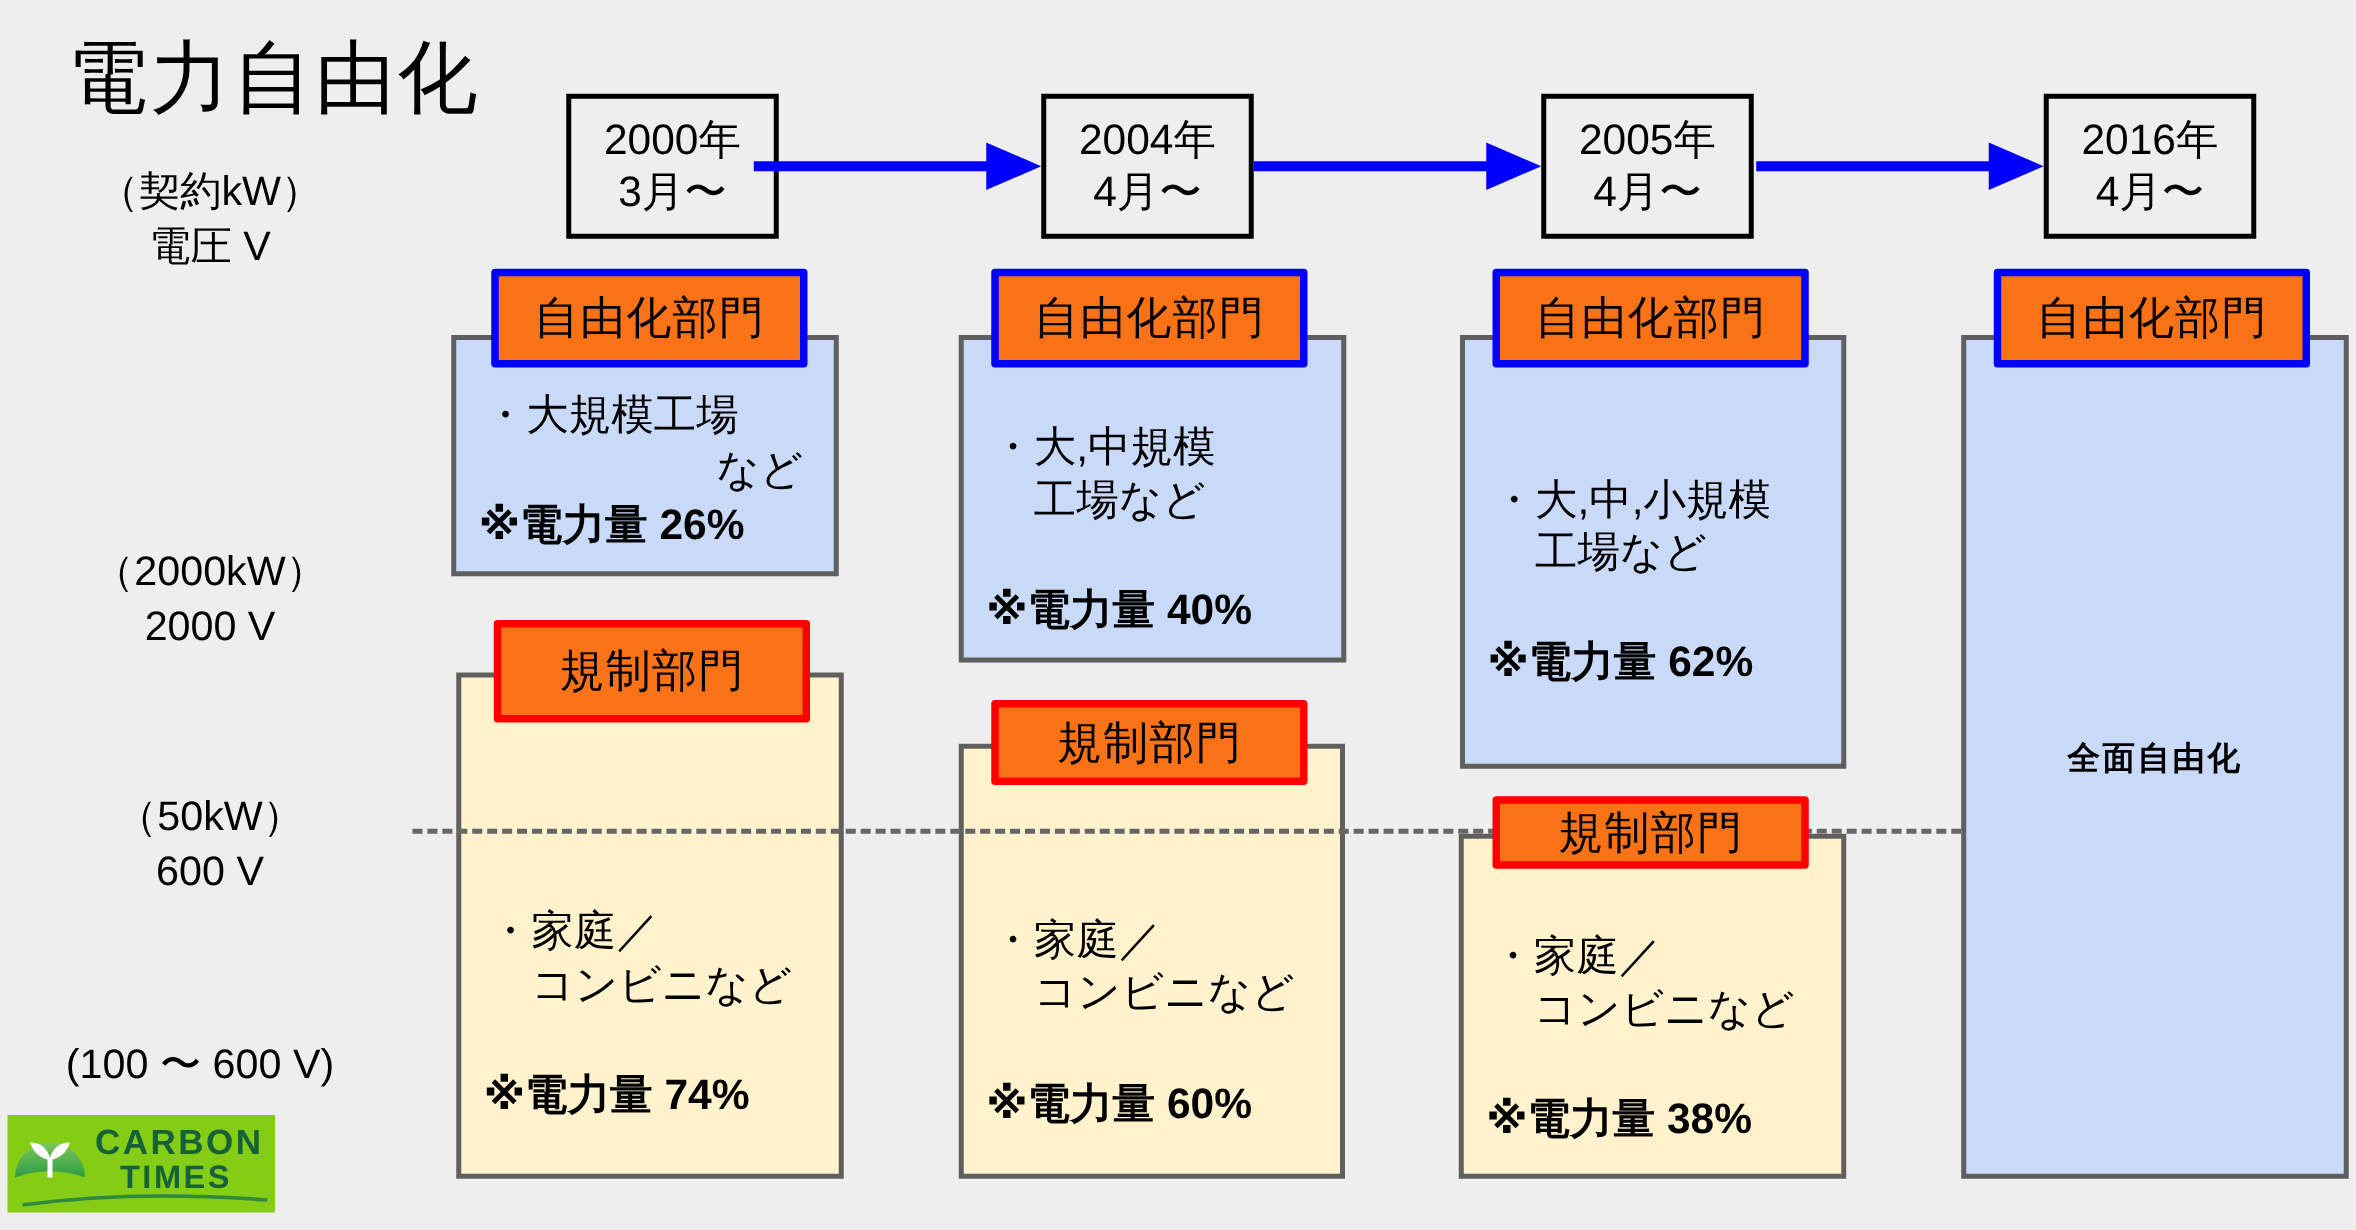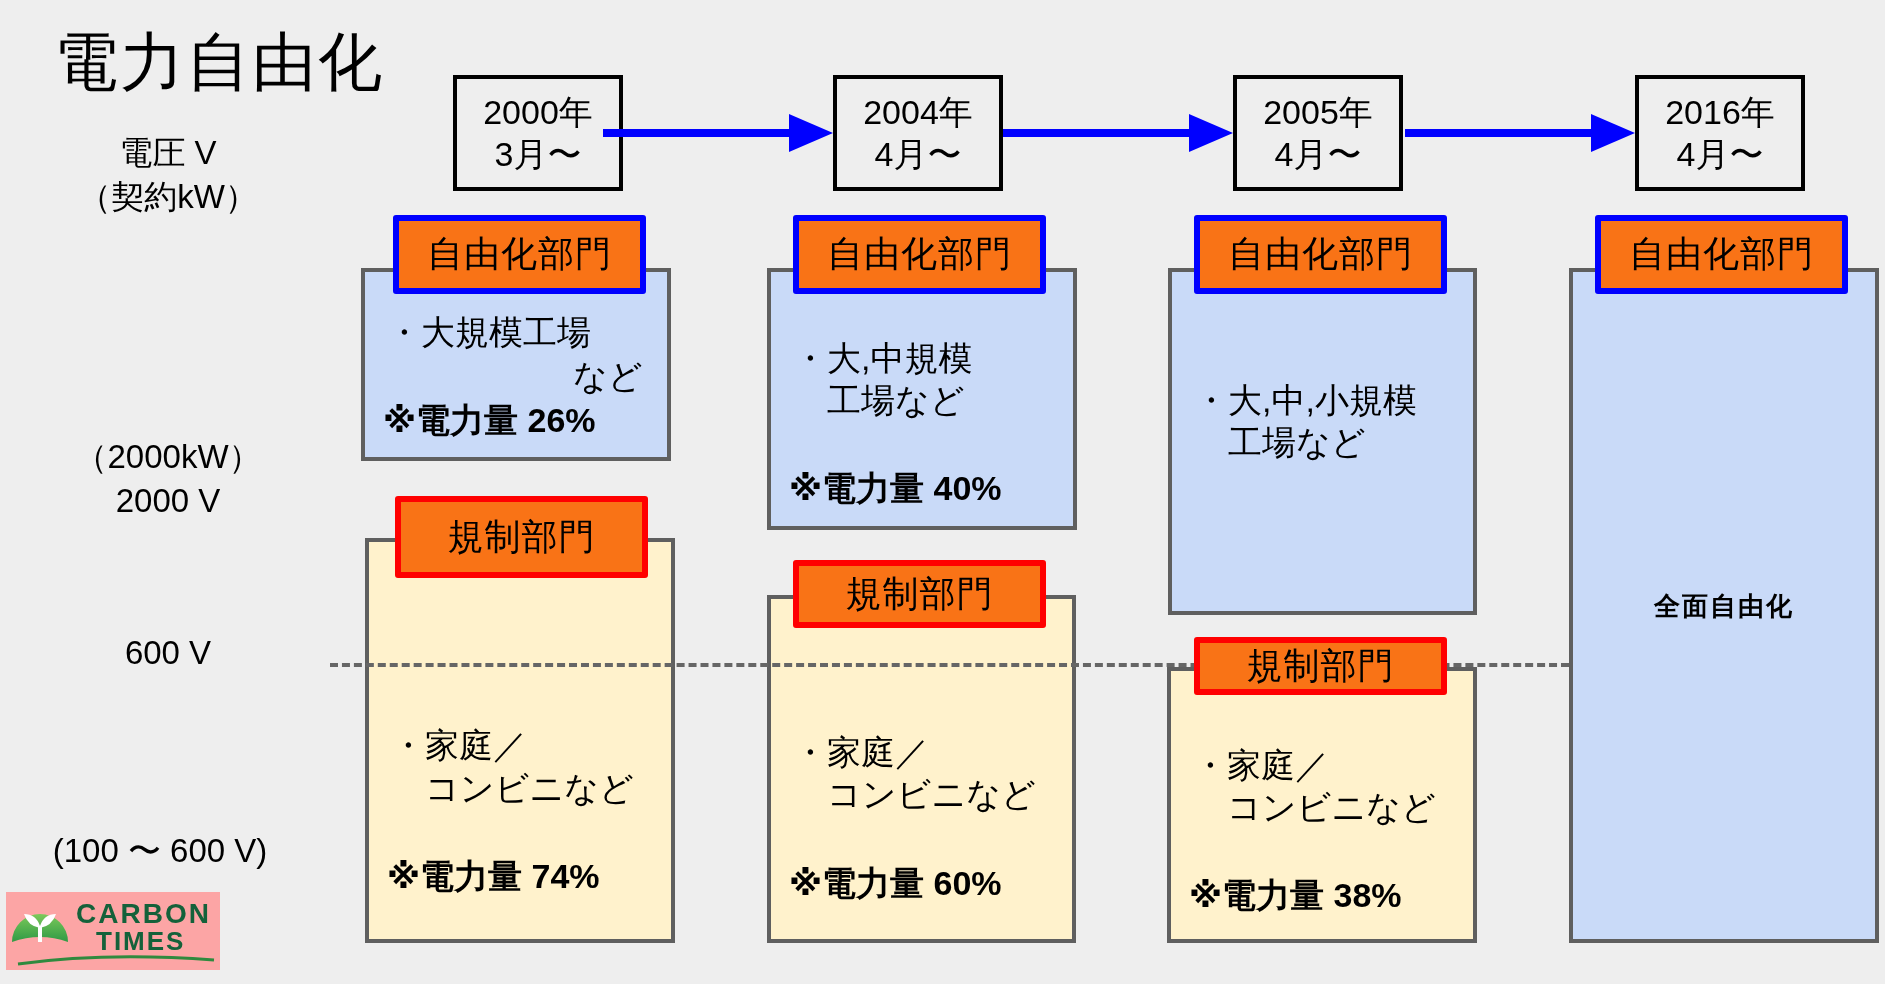--- a/index.html
+++ b/index.html
@@ -17,36 +17,37 @@
   .box { box-sizing:border-box; border:4px solid #5f5f5f; }
   .blue { background:#c9daf8; }
   .yellow { background:#fff2cc; }
   .label { box-sizing:border-box; background:#f97316; border:6px solid; border-radius:3px;
            display:flex; align-items:center; justify-content:center; font-size:36px; letter-spacing:1px; }
   .label.lib { border-color:#0000ff; width:253px; height:79px; top:215px; }
   .label.reg { border-color:#ff0000; width:253px; }
   .txt { font-size:34px; line-height:44px; white-space:nowrap; }
   .bold { font-weight:bold; }
   .dash { top:663px; left:330px; width:1239px; height:0; border-top:4px dashed #666; }
-  .logo { left:6px; top:892px; width:214px; height:78px; background:#fca5a5; }
+  .logo { left:6px; top:892px; width:214px; height:78px; background:#84cc16; }
 </style>
 </head>
 <body>
 
 <div class="abs title">電力自由化</div>
 
 <div class="abs axis-label" style="top:131px;">
+  <div>（契約kW）</div>
   <div>電圧 V</div>
-  <div>（契約kW）</div>
 </div>
 <div class="abs axis-label" style="top:435px;">
   <div>（2000kW）</div>
   <div>2000 V</div>
 </div>
 <div class="abs axis-label" style="top:631px;">
+  <div>（50kW）</div>
   <div>600 V</div>
 </div>
 <div class="abs axis-label" style="top:829px; left:30px;">(100 〜 600 V)</div>
 
 <div class="abs year-box" style="left:433px;margin-left:20px;">
   <span>2000年</span>
   <span>3月〜</span>
 </div>
 <div class="abs year-box" style="left:833px;">
   <span>2004年</span>
@@ -92,20 +93,21 @@
 <div class="abs box yellow" style="left:767px; top:595px; width:309px; height:348px;">
   <div class="abs txt" style="left:22px; top:131px;">・家庭／</div>
   <div class="abs txt" style="left:56px; top:173px;">コンビニなど</div>
   <div class="abs txt bold" style="left:18px; top:262px;">※電力量 60%</div>
 </div>
 <div class="abs label reg" style="left:793px; top:560px; height:68px;">規制部門</div>
 
 <div class="abs box blue" style="left:1168px; top:268px; width:309px; height:347px;">
   <div class="abs txt" style="left:22px; top:106px;">・大,中,小規模</div>
   <div class="abs txt" style="left:56px; top:148px;">工場など</div>
+  <div class="abs txt bold" style="left:18px; top:236px;">※電力量 62%</div>
 </div>
 <div class="abs label lib" style="left:1194px;">自由化部門</div>
 
 <div class="abs dash"></div>
 
 <div class="abs box yellow" style="left:1167px; top:667px; width:310px; height:276px;">
   <div class="abs txt" style="left:22px; top:72px;">・家庭／</div>
   <div class="abs txt" style="left:56px; top:114px;">コンビニなど</div>
   <div class="abs txt bold" style="left:18px; top:202px;">※電力量 38%</div>
 </div>

